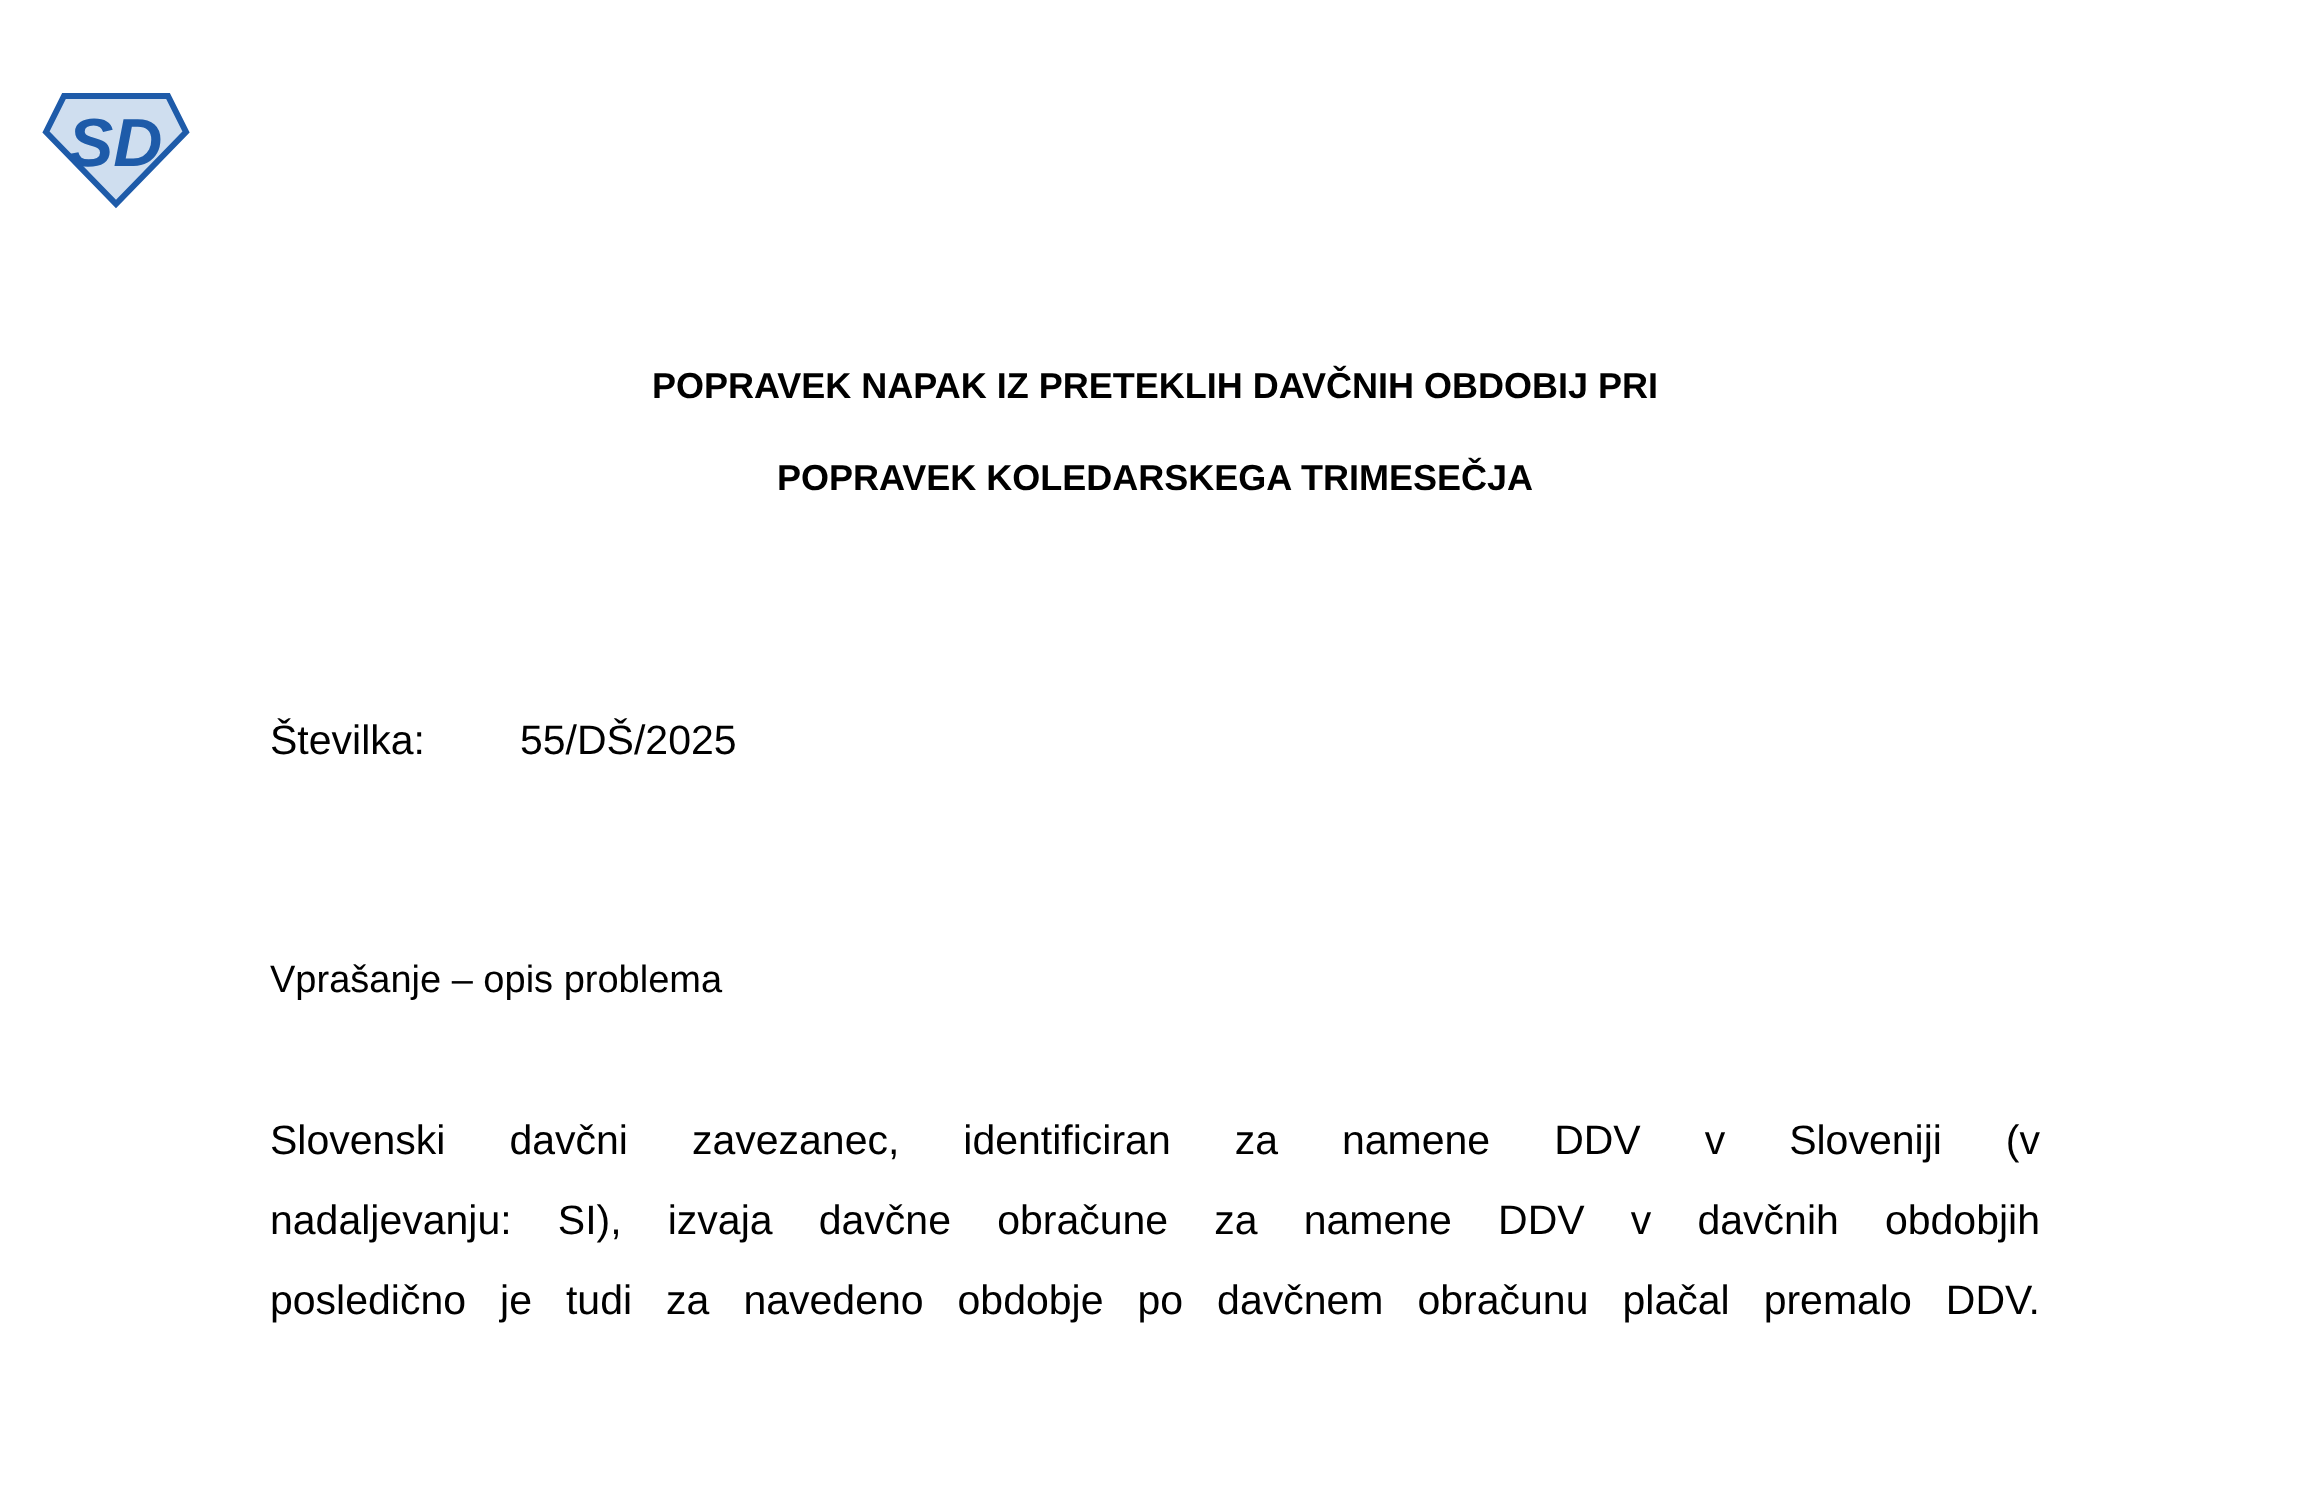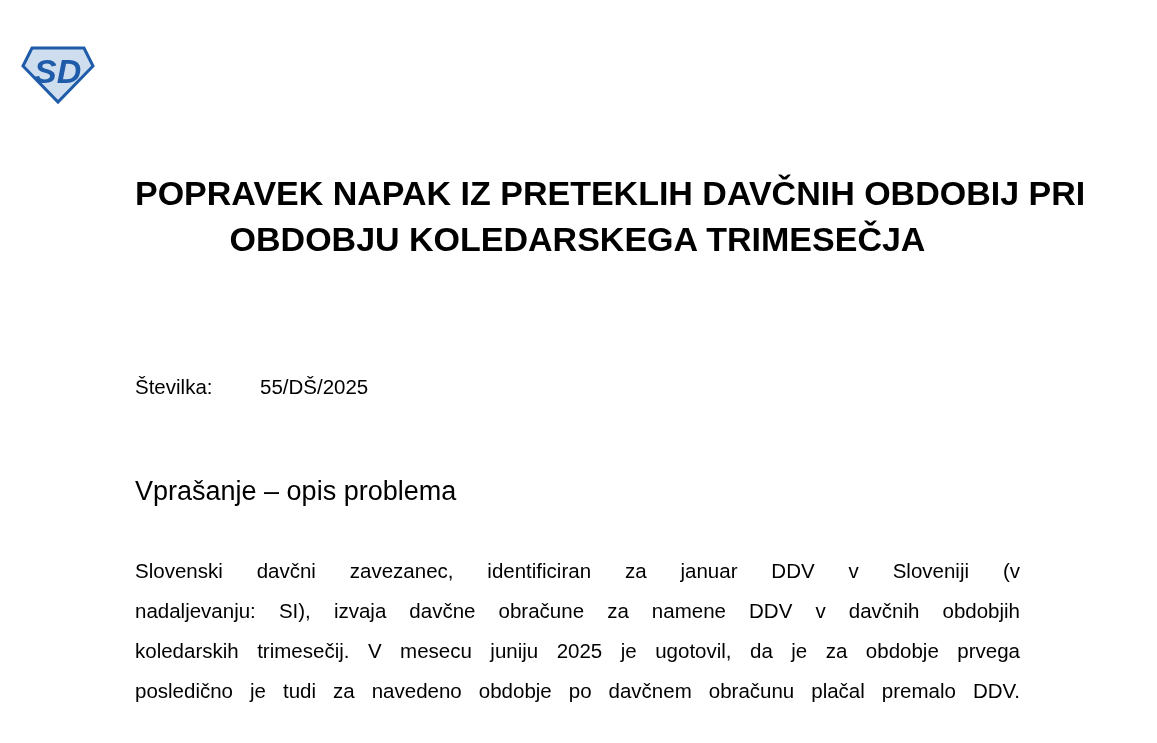--- a/index.html
+++ b/index.html
@@ -30,40 +30,40 @@
     font-style: italic;
     font-size: 34px;
   }
   .doc-title {
     position: absolute;
     left: 135px;
     top: 171px;
     width: 885px;
     text-align: center;
     font-weight: bold;
-    font-size: 34px;
+    font-size: 18px;
     line-height: 45.5px;
     white-space: nowrap;
   }
   .meta {
     position: absolute;
     left: 135px;
-    top: 367px;
+    top: 351px;
     font-size: 20.5px;
     line-height: 40px;
   }
   .meta-label {
     display: inline-block;
     width: 125px;
   }
   .section-heading {
     position: absolute;
     left: 135px;
     top: 471px;
-    font-size: 27px;
+    font-size: 19px;
     line-height: 40px;
   }
   .paragraph {
     position: absolute;
     left: 135px;
     top: 551px;
     width: 885px;
     font-size: 20.5px;
     line-height: 40px;
   }
@@ -77,31 +77,30 @@
 
 <div class="page">
 
   <svg class="logo" width="74" height="60" viewBox="0 0 74 60" aria-hidden="true">
     <polygon class="shield" points="2,21 11,3 63,3 72,21 37,57"></polygon>
     <text class="logo-letters" x="13" y="38">SD</text>
   </svg>
 
   <div class="doc-title">
     <div>POPRAVEK NAPAK IZ PRETEKLIH DAVČNIH OBDOBIJ PRI</div>
-    <div>OBDOBJU KOLEDARSKEGA TRIMESEČJA</div>
+    <div>POPRAVEK KOLEDARSKEGA TRIMESEČJA</div>
   </div>
 
   <div class="meta">
     <div class="meta-row">
       <span class="meta-label">Številka:</span><span class="meta-value">55/DŠ/2025</span>
     </div>
   </div>
 
   <div class="section-heading">Vprašanje – opis problema</div>
 
   <div class="paragraph">
-    <div class="jline">Slovenski davčni zavezanec, identificiran za januar DDV v Sloveniji (v</div>
+    <div class="jline">Slovenski davčni zavezanec, identificiran za namene DDV v Sloveniji (v</div>
     <div class="jline">nadaljevanju: SI), izvaja davčne obračune za namene DDV v davčnih obdobjih</div>
-    <div class="jline">koledarskih trimesečij. V mesecu juniju 2025 je ugotovil, da je za obdobje prvega</div>
     <div class="jline">posledično je tudi za navedeno obdobje po davčnem obračunu plačal premalo DDV.</div>
   </div>
 
 </div>
 
 </body></html>

